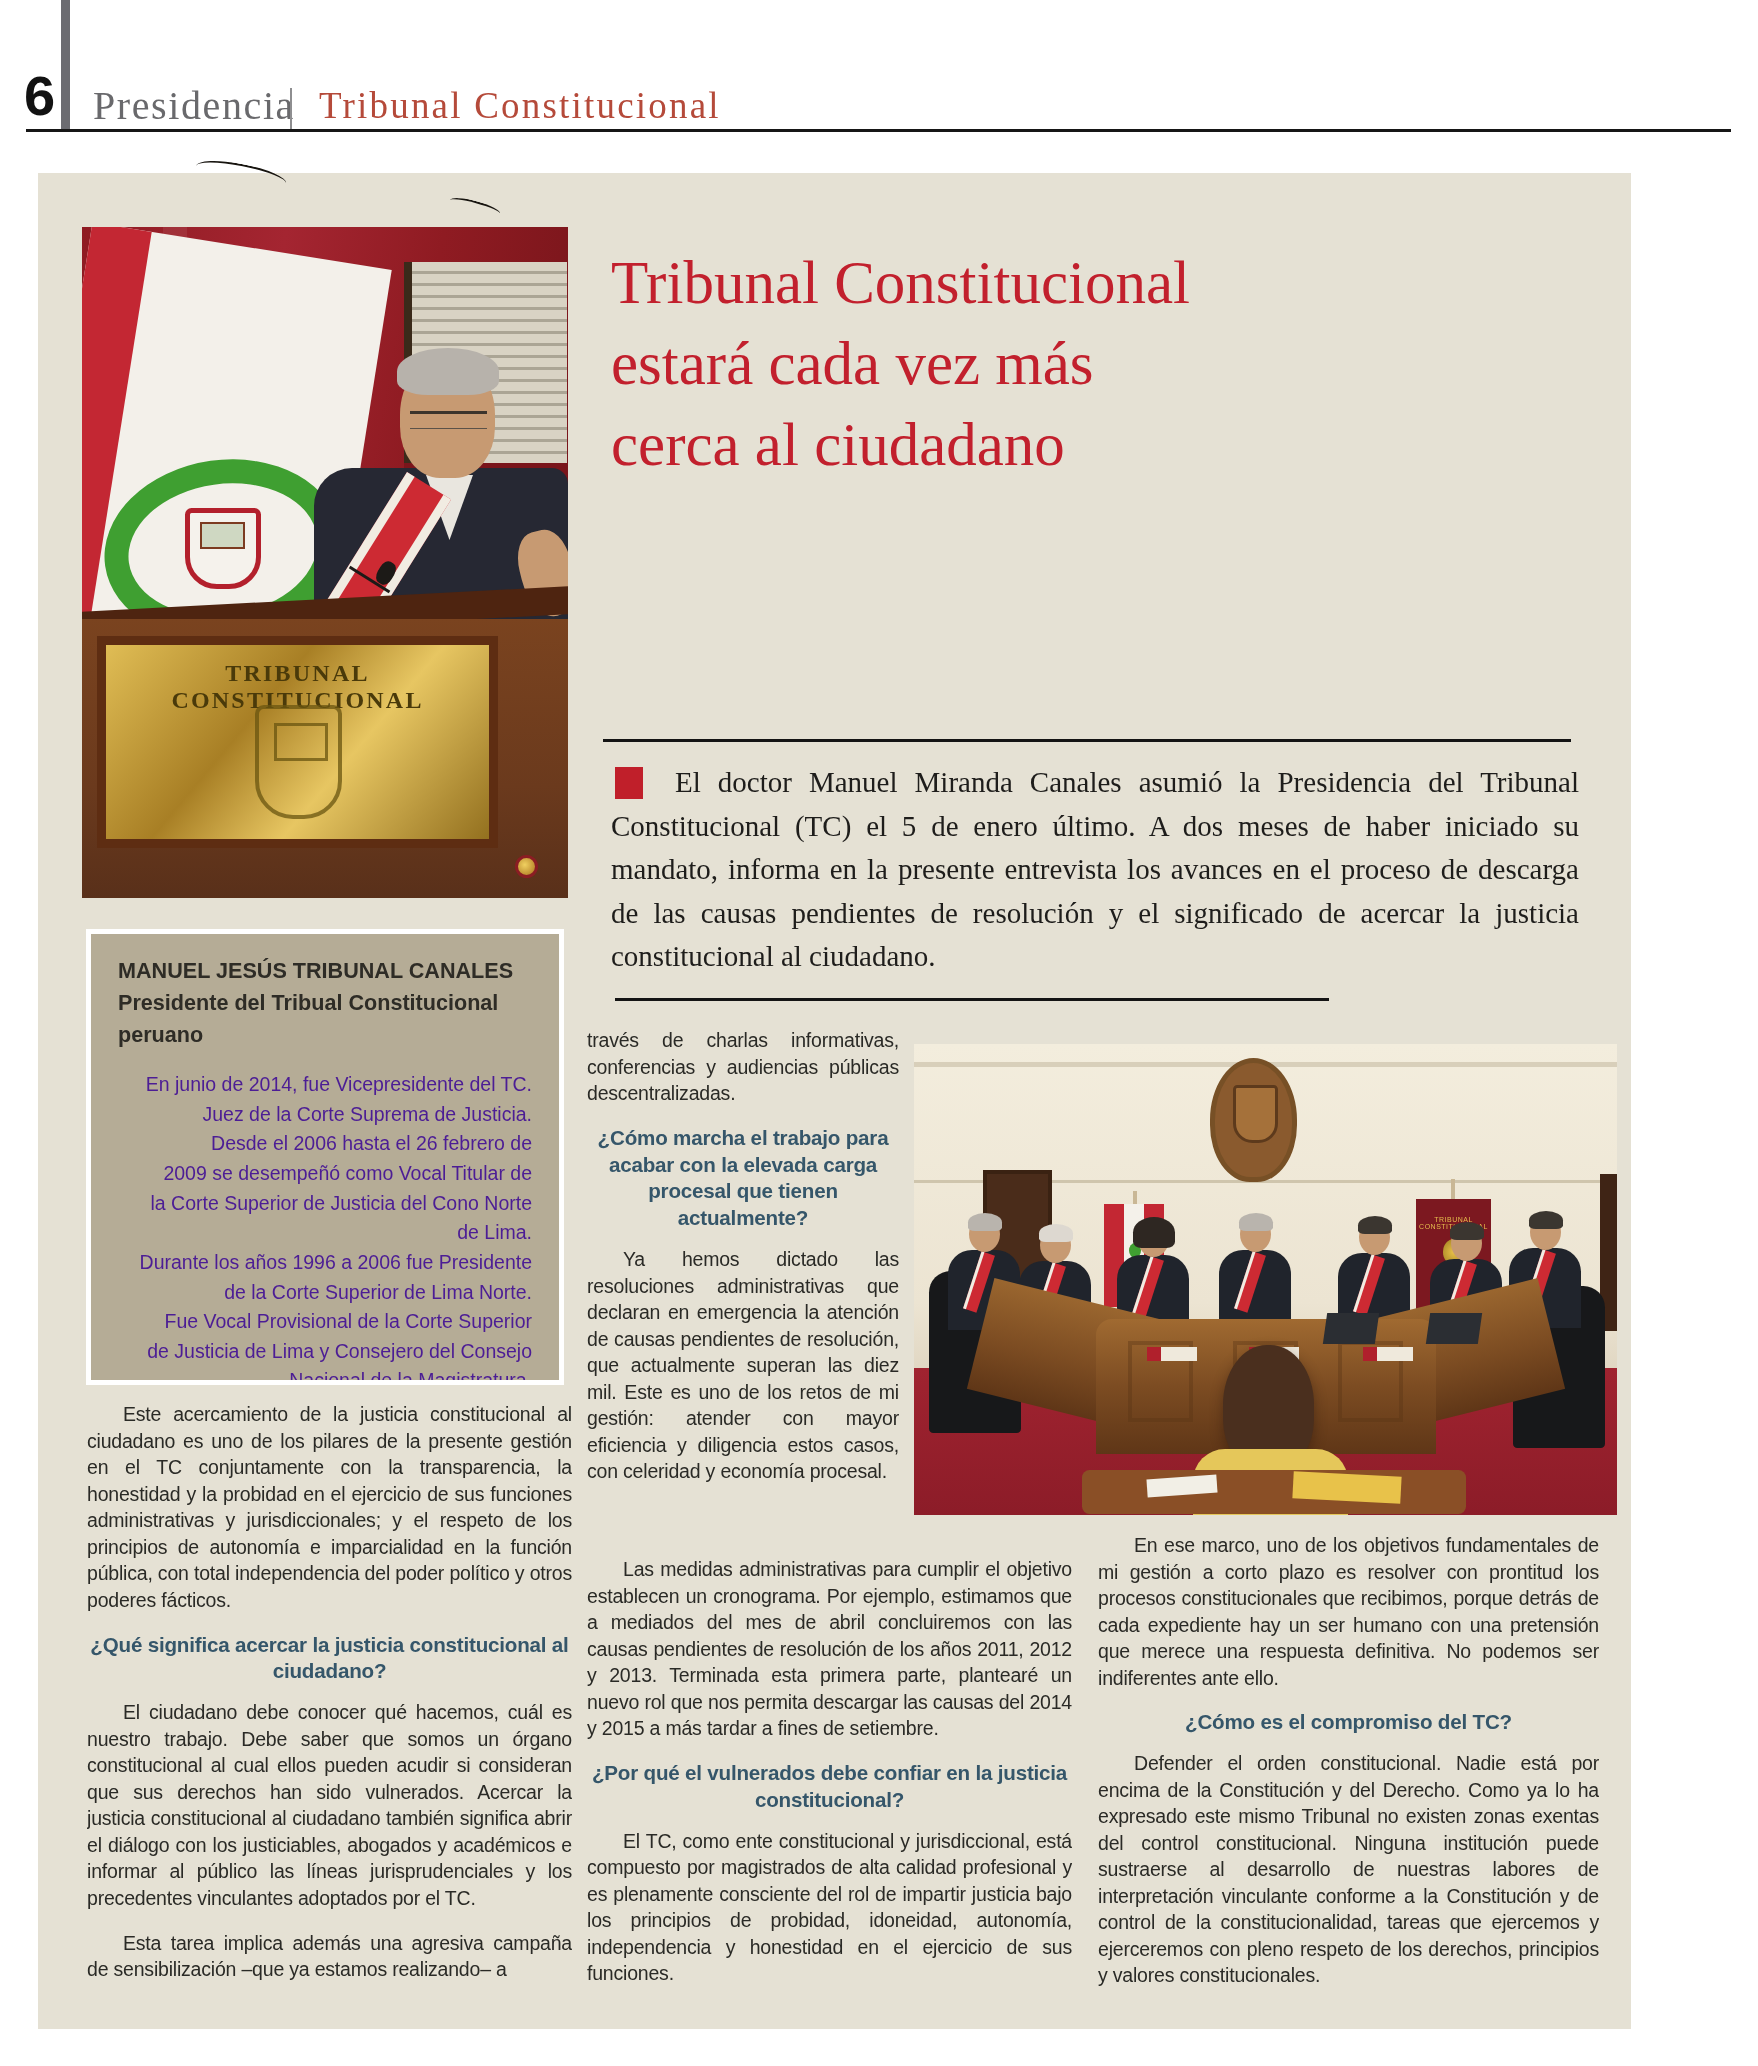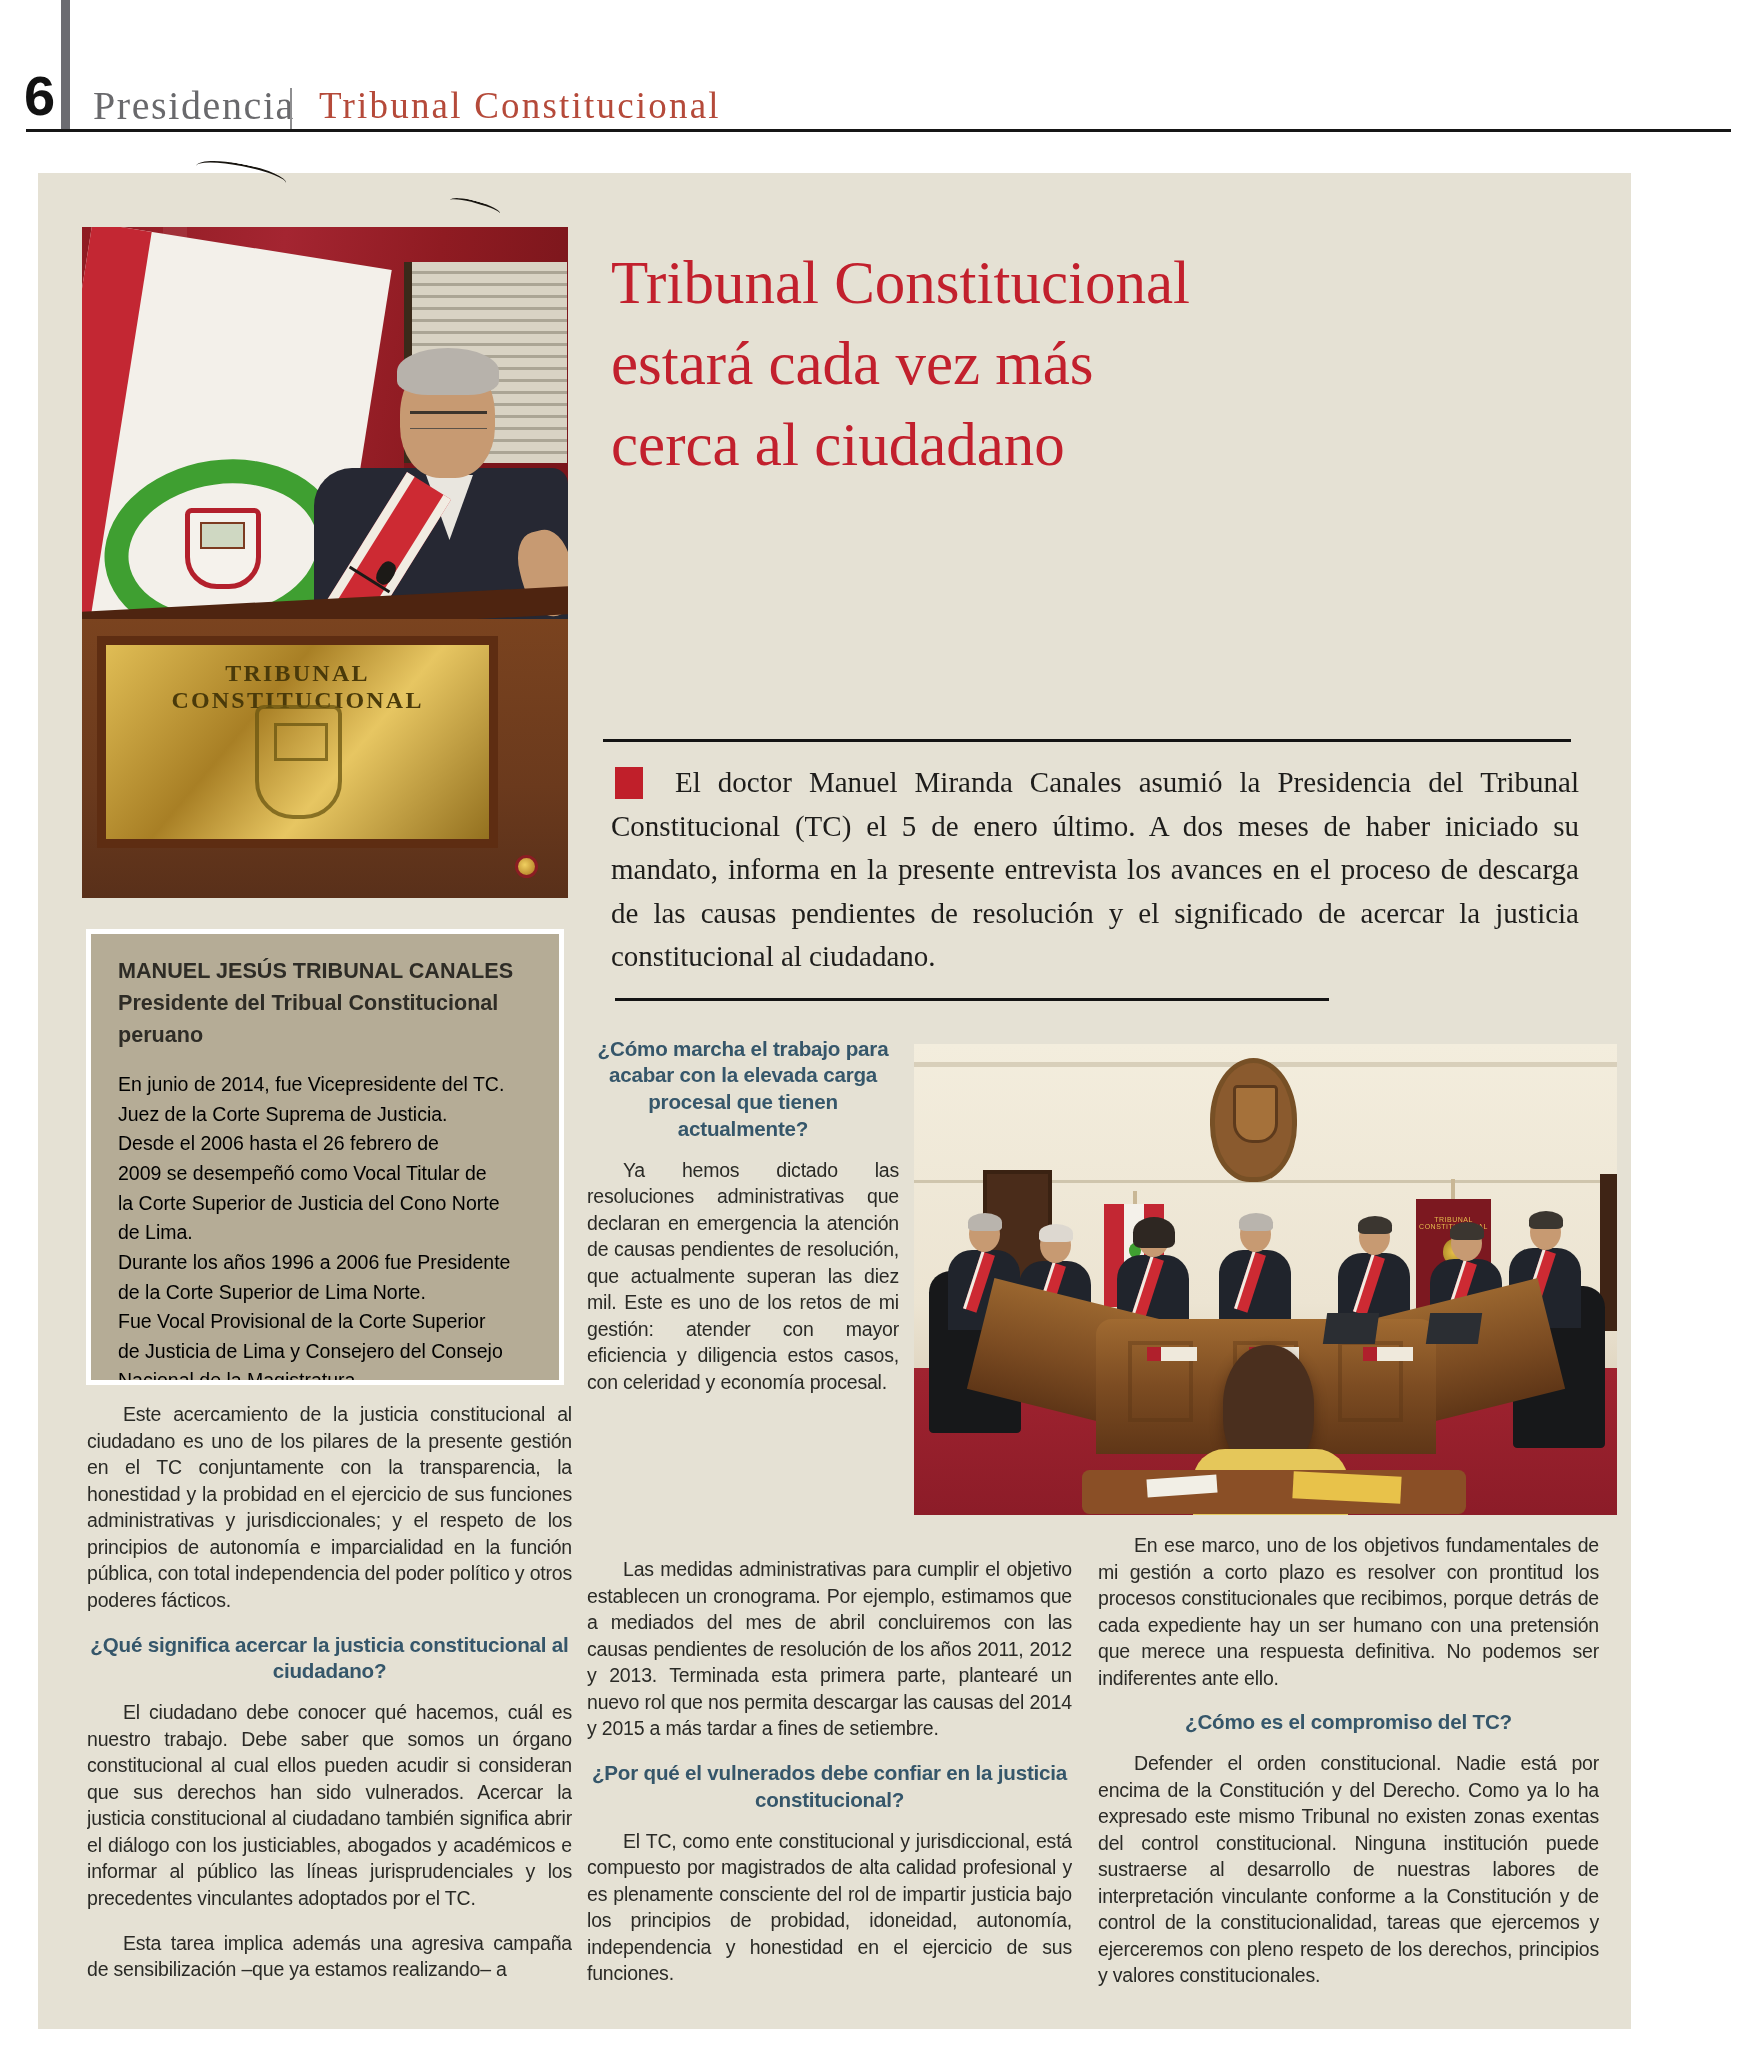--- a/index.html
+++ b/index.html
@@ -33,21 +33,21 @@
   .intro-text { position:absolute; left:573px; top:588px; width:968px; text-indent:64px;
       font-family:"Liberation Serif", serif; font-size:29px; line-height:1.5; color:#1e1d1b;
       text-align:justify; }
   .rule-bottom-intro { position:absolute; left:577px; top:825px; width:714px; height:3.2px; background:#141414; }
 
   
   .bio-box { position:absolute; left:48px; top:756px; width:478px; height:456px;
       background:#b5ac96; border:5.4px solid #ffffff; padding:20.6px 27px; overflow:hidden; }
   .bio-name { font-size:21.6px; font-weight:bold; color:#2e2c26; line-height:1.5; }
   .bio-role { font-size:21.6px; font-weight:bold; color:#2e2c26; line-height:1.5; margin-bottom:18.4px; }
-  .bio-body { font-size:19.5px; color:#000000; line-height:1.52; white-space:pre-line; }
+  .bio-body { font-size:19.5px; color:#4c1d95; line-height:1.52; white-space:pre-line;text-align:right; }
 
   
   .col { position:absolute; overflow:hidden; color:#2a2a26; }
   .col p { font-size:19.5px; line-height:1.36; text-align:justify; letter-spacing:-0.2px; margin-bottom:18.4px; }
   .col p.indent { text-indent:36px; }
   .col h3 { font-size:20.6px; line-height:1.3; font-weight:bold; color:#35566a; letter-spacing:-0.2px;
             margin:8.7px 0 14px 0; text-align:center; }
   .col-left { left:49px; top:1228px; width:485px; height:633px; }
   .col-mid-top { left:549px; top:854px; width:312px; height:492px; }
   .col-mid-bottom { left:549px; top:1383px; width:485px; height:476px; }
@@ -219,20 +219,21 @@
     </aside>
 
     <div class="col col-left">
       <p class="indent">Este acercamiento de la justicia constitucional al ciudadano es uno de los pilares de la presente gestión en el TC conjuntamente con la transparencia, la honestidad y la probidad en el ejercicio de sus funciones administrativas y jurisdiccionales; y el respeto de los principios de autonomía e imparcialidad en la función pública, con total independencia del poder político y otros poderes fácticos.</p>
       <h3>¿Qué significa acercar la justicia constitucional al ciudadano?</h3>
       <p class="indent">El ciudadano debe conocer qué hacemos, cuál es nuestro trabajo. Debe saber que somos un órgano constitucional al cual ellos pueden acudir si consideran que sus derechos han sido vulnerados. Acercar la justicia constitucional al ciudadano también significa abrir el diálogo con los justiciables, abogados y académicos e informar al público las líneas jurisprudenciales y los precedentes vinculantes adoptados por el TC.</p>
       <p class="indent">Esta tarea implica además una agresiva campaña de sensibilización –que ya estamos realizando– a</p>
     </div>
 
     <div class="col col-mid-top">
+      <p>través de charlas informativas, conferencias y audiencias públicas descentralizadas.</p>
       <h3>¿Cómo marcha el trabajo para acabar con la elevada carga procesal que tienen actualmente?</h3>
       <p class="indent">Ya hemos dictado las resoluciones administrativas que declaran en emergencia la atención de causas pendientes de resolución, que actualmente superan las diez mil. Este es uno de los retos de mi gestión: atender con mayor eficiencia y diligencia estos casos, con celeridad y economía procesal.</p>
     </div>
 
     <div class="photo2">
       <div class="p2-molding-top"></div>
       <div class="p2-molding"></div>
       <div class="p2-door"></div>
       <div class="p2-door-right"></div>
       <div class="p2-arms"></div>

